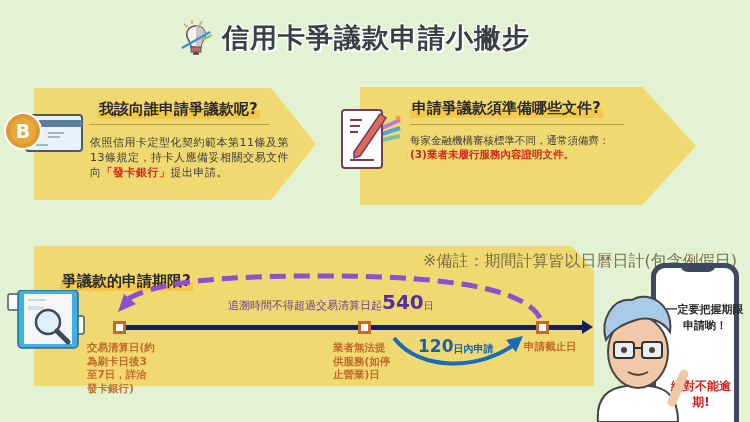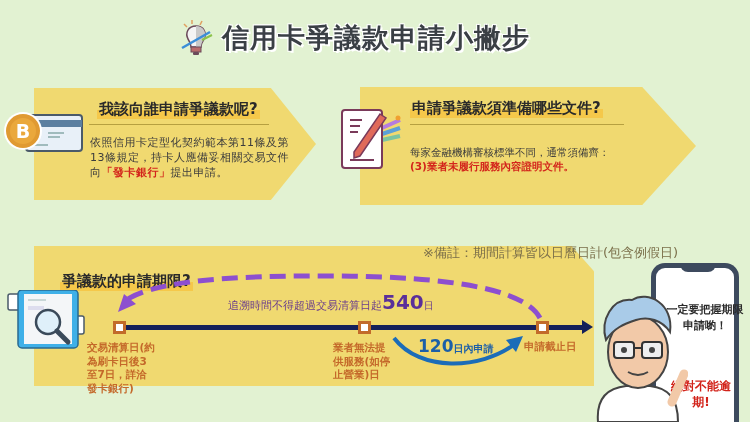--- a/index.html
+++ b/index.html
@@ -36,29 +36,29 @@
     }
     .heading-line { height: 1px; background: #b6a040; }
 
     .h1 { left: 89px; top: 100px; margin-left: 8px; }
     .h1-line { left: 89px; top: 124px; width: 180px; }
     .body1 { left: 90px; top: 135px; width: 210px; font-size: 11px; line-height: 15px; color: #3c3c3c; letter-spacing: 0.5px; }
     .red { color: #d3261c; font-weight: bold; }
 
     .h2 { left: 410px; top: 99px; }
     .h2-line { left: 410px; top: 124px; width: 214px; }
-    .body2 { left: 410px; top: 133px; width: 245px; font-size: 10.5px; line-height: 14px; color: #3c3c3c; margin-top: 12px; }
+    .body2 { left: 410px; top: 133px; width: 245px; font-size: 10.5px; line-height: 14px; color: #3c3c3c; }
     .body2 .b { font-weight: bold; }
     .body2 .small { font-size: 9px; line-height: 12px; color: #444; }
 
     
     .panel3 { left: 34px; top: 246px; width: 560px; height: 140px;
       clip-path: polygon(0 0, 96% 0, 100% 18%, 100% 100%, 0 100%); }
     .h3 { left: 60px; top: 272px; }
-    .note { left: 423px; top: 244px; font-size: 13px; color: #7b6f4a; }
+    .note { left: 423px; top: 251px; font-size: 16px; color: #7b6f4a; }
 
     .timeline { left: 120px; top: 325px; width: 465px; height: 5px; background: #14205a; }
     .tl-arrow { left: 582px; top: 320px; width: 0; height: 0;
       border-left: 11px solid #14205a; border-top: 7px solid transparent; border-bottom: 7px solid transparent; }
     .marker { width: 13px; height: 13px; background: #fff; border: 3px solid #c26b2a; }
     .m1 { left: 113px; top: 321px; }
     .m2 { left: 358px; top: 321px; }
     .m3 { left: 536px; top: 321px; }
 
     .ml { font-size: 10.5px; font-weight: bold; color: #c4692a; line-height: 13.5px; }

